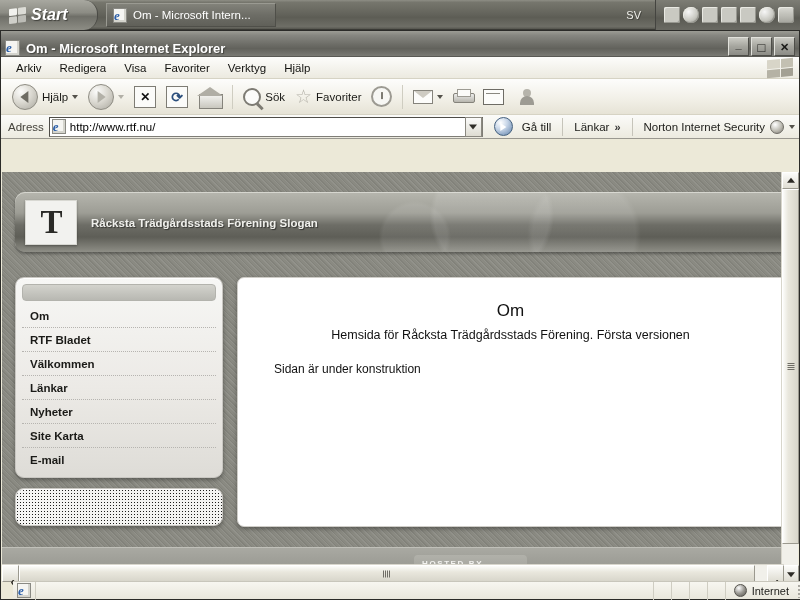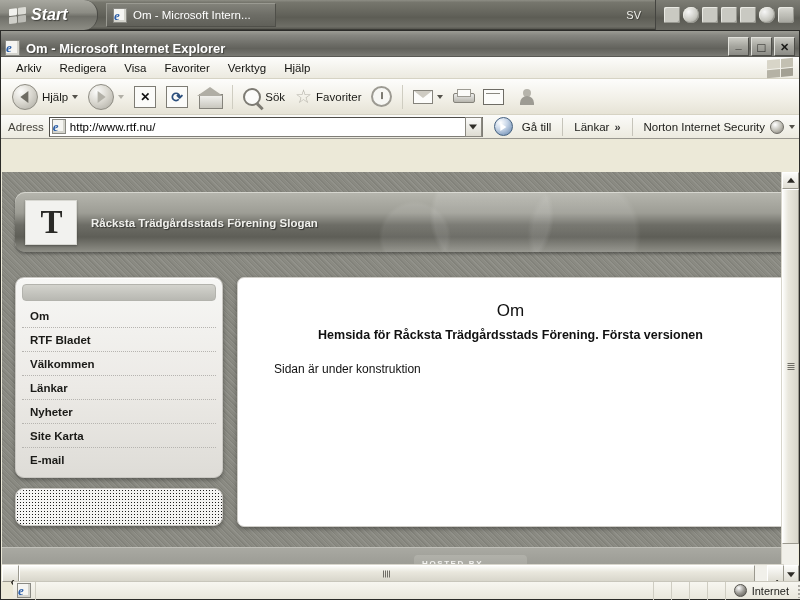--- a/index.html
+++ b/index.html
@@ -292,21 +292,21 @@
   }
 
   .content {
     position: absolute; left: 235px; top: 105px; right: 0px; height: 250px;
     background: #fff; border: 1px solid #cfcdc8;
     border-radius: 7px 0 0 7px;
     box-shadow: 0 2px 4px rgba(0,0,0,.35);
     padding: 14px 20px;
   }
   .content-h1 { text-align: center; font-size: 17px; color: #111; margin: 9px 0 0 0; font-weight: normal; }
-  .content-h2 { text-align: center; font-size: 12.5px; font-weight: bold; color: #111; margin: 7px 0 0 0; }
+  .content-h2 { text-align: center; font-size: 12.5px; font-weight: normal; color: #111; margin: 7px 0 0 0; }
   .content-p { font-size: 12px; color: #111; margin: 20px 0 0 16px; }
 
   .footer-strip {
     position: absolute; left: 0; right: 0; top: 375px; height: 35px;
     background: linear-gradient(to bottom, #a9a9a2 0%, #9e9e97 40%, #9a9a93 100%);
     border-top: 1px solid #c0c0b9;
   }
   .hosted-badge {
     position: absolute; left: 412px; top: 383px; width: 113px; height: 28px;
     background: linear-gradient(to bottom, #b1b1aa 0%, #a4a49d 55%, #9b9b94 100%);

